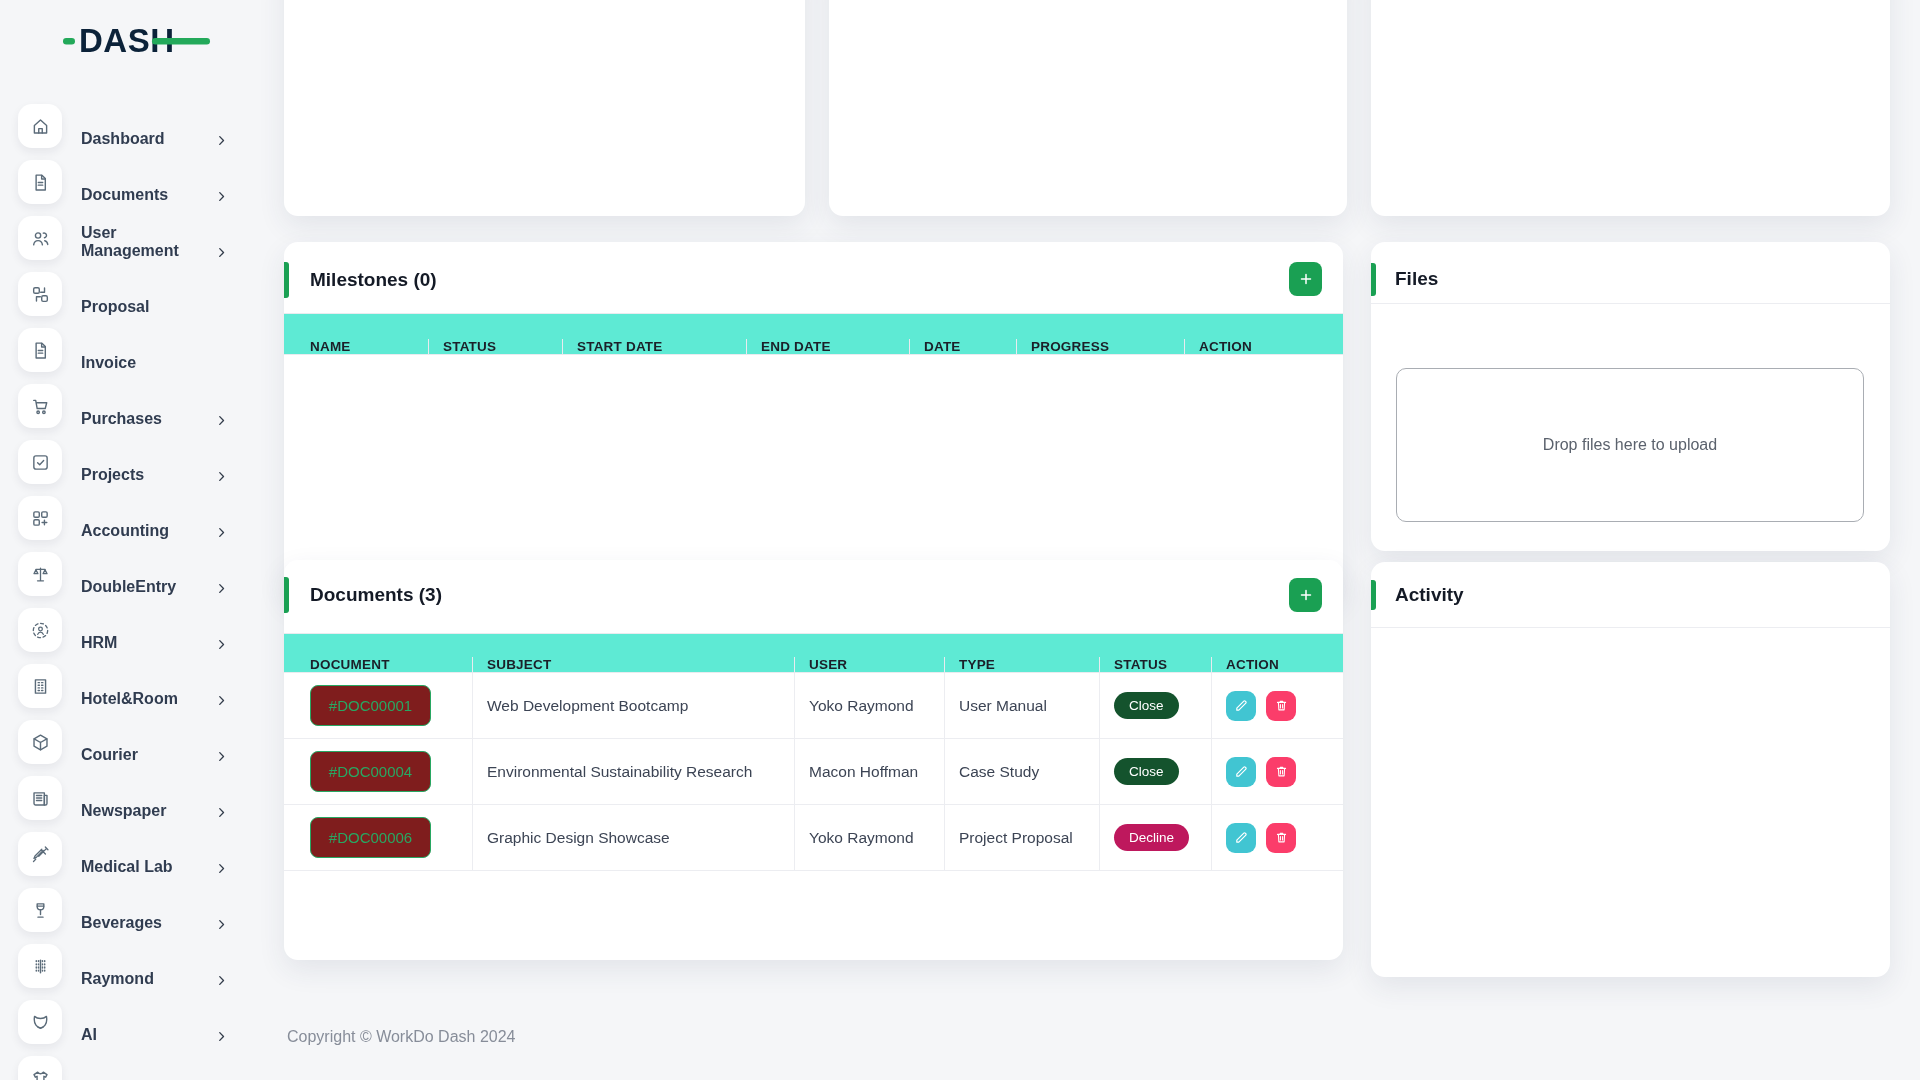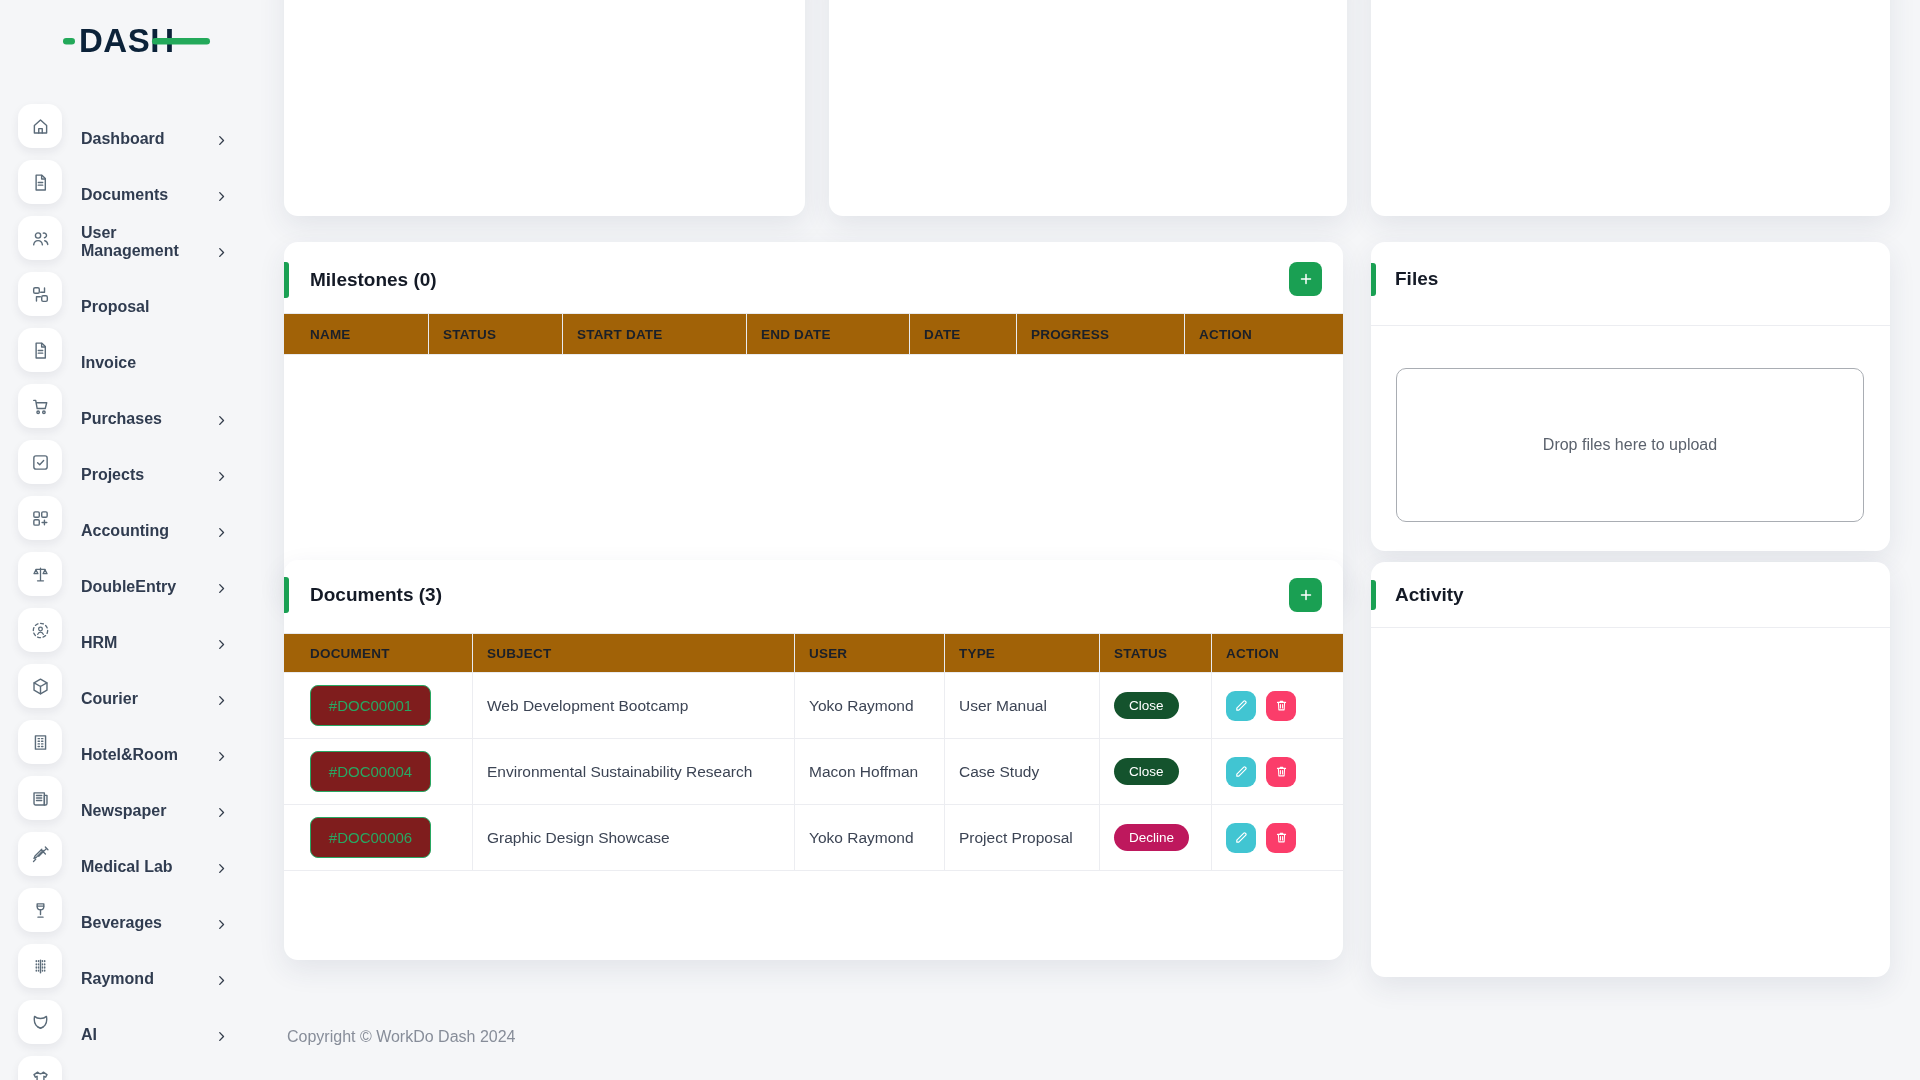--- a/index.html
+++ b/index.html
@@ -18,22 +18,22 @@
   .logo { position:absolute; left:62px; top:18px; width:150px; height:46px; }
   .nav { position:absolute; left:0; top:92px; width:284px; }
   .nav-item { display:flex; align-items:flex-end; height:56px; padding:0 55px 0 18px; cursor:pointer; }
   .icon-box { width:44px; height:44px; border-radius:14px; background:#fff; flex:0 0 44px;
               display:flex; align-items:center; justify-content:center; color:#5b6b79;
               box-shadow:0 4px 10px rgba(26,32,58,0.07); }
   .nav-label { margin-left:19px; font-size:16px; font-weight:600; color:#303c50; }
   .chevron { margin-left:auto; display:flex; color:#333d4b; }
 
   
-  .thead { position:absolute; left:0; width:1059px; display:flex; background:#a16207;
-           border-top:1px solid #e9ebef; border-bottom:1px solid #e9ebef; }
+  .thead { position:absolute; left:0; width:1059px; display:flex; background:#5eead4;
+           border-top:1px solid #e9ebef; border-bottom:1px solid #e9ebef;align-items:flex-end; }
   .th { display:flex; align-items:center; font-size:13.5px; font-weight:700; color:#1b2029;
         border-right:1px solid #e9ebef; padding-left:14px; letter-spacing:.2px; }
   .th:last-child { border-right:none; }
   .th.first { padding-left:26px; }
   .trow { display:flex; border-bottom:1px solid #ecedf1; height:66px; }
   .td { display:flex; align-items:center; font-size:15.5px; color:#3c4454;
         border-right:1px solid #ecedf1; padding-left:14px; }
   .td:last-child { border-right:none; }
   .td.first { padding-left:26px; }
   
@@ -223,40 +223,40 @@
         <span class="chevron">
             <svg width="15" height="15" viewBox="0 0 24 24" fill="none" stroke="currentColor" stroke-width="2.2" stroke-linecap="round" stroke-linejoin="round">
               <path d="m9.2 5.8 6 6.2-6 6.2"></path>
             </svg>
           </span>
       </div>
 
       <div class="nav-item">
         <span class="icon-box">
           <svg width="21" height="21" viewBox="0 0 24 24" fill="none" stroke="currentColor" stroke-width="1.6" stroke-linecap="round" stroke-linejoin="round">
+              <rect x="6.2" y="4.4" width="11.6" height="15.2"></rect>
+              <path d="M9.3 7.6h1.5M13.2 7.6h1.5M9.3 10.6h1.5M13.2 10.6h1.5M9.3 13.6h1.5M13.2 13.6h1.5M9.3 16.6h1.5M13.2 16.6h1.5"></path>
+            </svg>
+        </span>
+        <span class="nav-label">Hotel&amp;Room</span>
+        <span class="chevron">
+            <svg width="15" height="15" viewBox="0 0 24 24" fill="none" stroke="currentColor" stroke-width="2.2" stroke-linecap="round" stroke-linejoin="round">
+              <path d="m9.2 5.8 6 6.2-6 6.2"></path>
+            </svg>
+          </span>
+      </div>
+
+      <div class="nav-item">
+        <span class="icon-box">
+          <svg width="21" height="21" viewBox="0 0 24 24" fill="none" stroke="currentColor" stroke-width="1.6" stroke-linecap="round" stroke-linejoin="round">
               <path d="m12 3.6 7.4 4.2v8.4L12 20.4l-7.4-4.2V7.8z"></path>
               <path d="M4.8 7.9 12 12l7.2-4.1M12 12v8.2"></path>
             </svg>
         </span>
         <span class="nav-label">Courier</span>
-        <span class="chevron">
-            <svg width="15" height="15" viewBox="0 0 24 24" fill="none" stroke="currentColor" stroke-width="2.2" stroke-linecap="round" stroke-linejoin="round">
-              <path d="m9.2 5.8 6 6.2-6 6.2"></path>
-            </svg>
-          </span>
-      </div>
-
-      <div class="nav-item">
-        <span class="icon-box">
-          <svg width="21" height="21" viewBox="0 0 24 24" fill="none" stroke="currentColor" stroke-width="1.6" stroke-linecap="round" stroke-linejoin="round">
-              <rect x="6.2" y="4.4" width="11.6" height="15.2"></rect>
-              <path d="M9.3 7.6h1.5M13.2 7.6h1.5M9.3 10.6h1.5M13.2 10.6h1.5M9.3 13.6h1.5M13.2 13.6h1.5M9.3 16.6h1.5M13.2 16.6h1.5"></path>
-            </svg>
-        </span>
-        <span class="nav-label">Hotel&amp;Room</span>
         <span class="chevron">
             <svg width="15" height="15" viewBox="0 0 24 24" fill="none" stroke="currentColor" stroke-width="2.2" stroke-linecap="round" stroke-linejoin="round">
               <path d="m9.2 5.8 6 6.2-6 6.2"></path>
             </svg>
           </span>
       </div>
 
       <div class="nav-item">
         <span class="icon-box">
           <svg width="21" height="21" viewBox="0 0 24 24" fill="none" stroke="currentColor" stroke-width="1.6" stroke-linecap="round" stroke-linejoin="round">
@@ -462,21 +462,21 @@
                 <path d="M5.5 7h13M10 7V5.2h4V7M7 7l.8 12h8.4L17 7M10.3 10.5v5.5M13.7 10.5v5.5"></path>
               </svg>
             </button>
         </div>
       </div>
 
     </div>
   </section>
 
   <section class="card" style="left:1371px; top:242px; width:519px; height:309px;">
-    <div class="side-head" style="height:84px;">
+    <div class="side-head" style="height:62px;">
       <span class="accent" style="top:21px; height:33px;"></span>
       <h2 class="card-title" style="top:26px; left:24px;">Files</h2>
     </div>
     <div class="dropzone">
       <span>Drop files here to upload</span>
     </div>
   </section>
 
   <section class="card" style="left:1371px; top:562px; width:519px; height:415px;">
     <div class="side-head" style="height:66px;">

